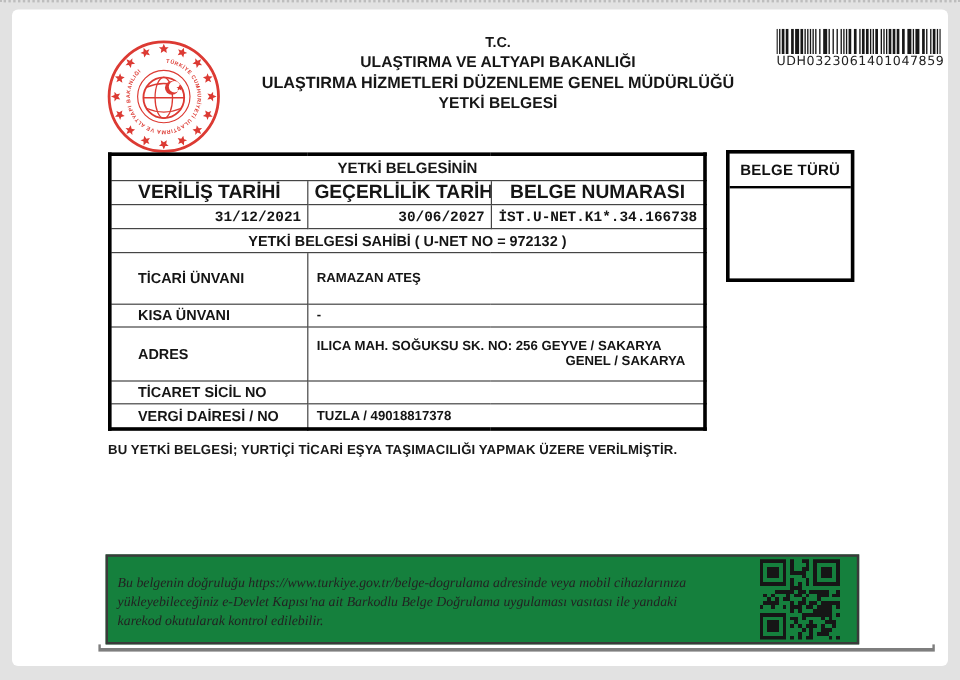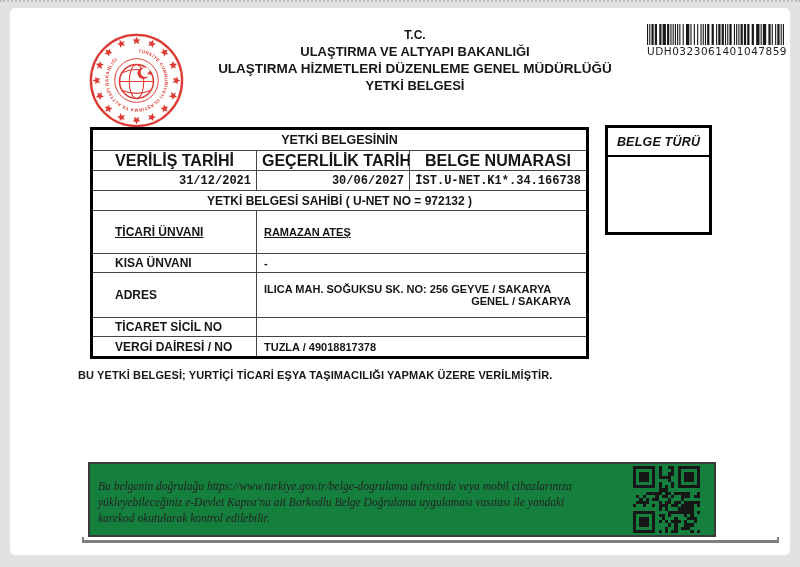--- a/index.html
+++ b/index.html
@@ -30,30 +30,30 @@
     border:3px solid #000;}
   table.cert th,table.cert td{border:1px solid #454545;padding:0 5px;vertical-align:middle;
     font-weight:bold;color:#151515;overflow:hidden;white-space:nowrap;}
   table.cert .c1{width:164px;} table.cert .c2{width:152px;} table.cert .c3{width:177px;}
   .sec-title{font-size:12.5px;text-align:center;height:20px;}
   .colhead{font-size:16px;text-align:center;height:19px;}
   .colval{font-size:12px;text-align:right;height:19px;font-family:Liberation Mono, monospace;}
   .owner{font-size:12px;text-align:center;height:19px;}
   .lab{font-size:12px;text-align:left;padding-left:22px !important;}
   .val{font-size:11px;text-align:left;padding-left:7px !important;border-radius:15px;}
-  .r-tall{height:43px;text-decoration:underline;} .r-std{height:19px;} .r-adres{height:45px;} .r-vergi{height:21px;}
+  .r-tall{height:43px;} .r-std{height:19px;} .r-adres{height:45px;} .r-vergi{height:21px;}
   .adres-l2{text-align:right;padding-right:10px;}
 
   
   .belge-box{position:absolute;left:595px;top:117px;width:101px;height:104px;border:3px solid #000;background:#fff;}
-  .belge-head{border-bottom:2px solid #000;text-align:center;font-weight:bold;font-size:12.5px;padding:7px 0 6px 0;letter-spacing:.2px;font-style:italic;}
+  .belge-head{border-bottom:2px solid #000;text-align:center;font-weight:bold;font-size:12.5px;padding:7px 0 6px 0;letter-spacing:.2px;}
   .belge-val{text-align:center;font-size:26px;font-weight:400;margin-top:14px;color:#1a1a1a;font-family:"Liberation Sans",sans-serif;}
 
   
-  .statement{position:absolute;left:68px;top:361px;font-size:11px;font-weight:bold;color:#181818;letter-spacing:.1px;}
+  .statement{position:absolute;left:80px;top:361px;font-size:11px;font-weight:bold;color:#181818;letter-spacing:.1px;}
 
   
   .foot-box{position:absolute;left:78px;top:454px;width:624px;height:71px;border:2px solid #3a3a3a;background:#15803d;}
   .foot-note{position:absolute;left:8px;top:14px;width:505px;font-family:"Liberation Serif",serif;
     font-style:italic;font-size:11.5px;line-height:16px;color:#222;}
   .qr{position:absolute;right:14px;top:2px;width:67px;height:67px;fill:#161616;}
 
   
   .scanline{position:absolute;left:72px;top:532px;width:697px;height:3px;background:#7e7e7e;}
   .scanline:before,.scanline:after{content:"";position:absolute;top:-3px;width:2px;height:3px;background:#7e7e7e;}

